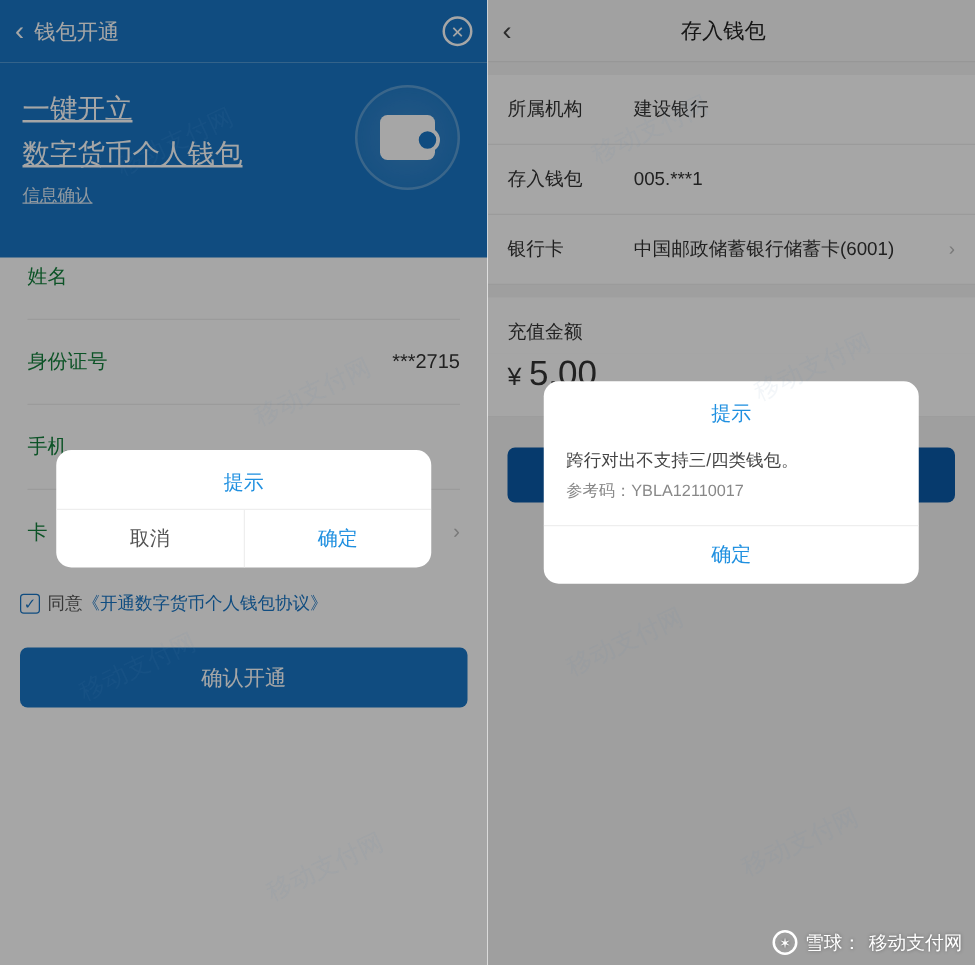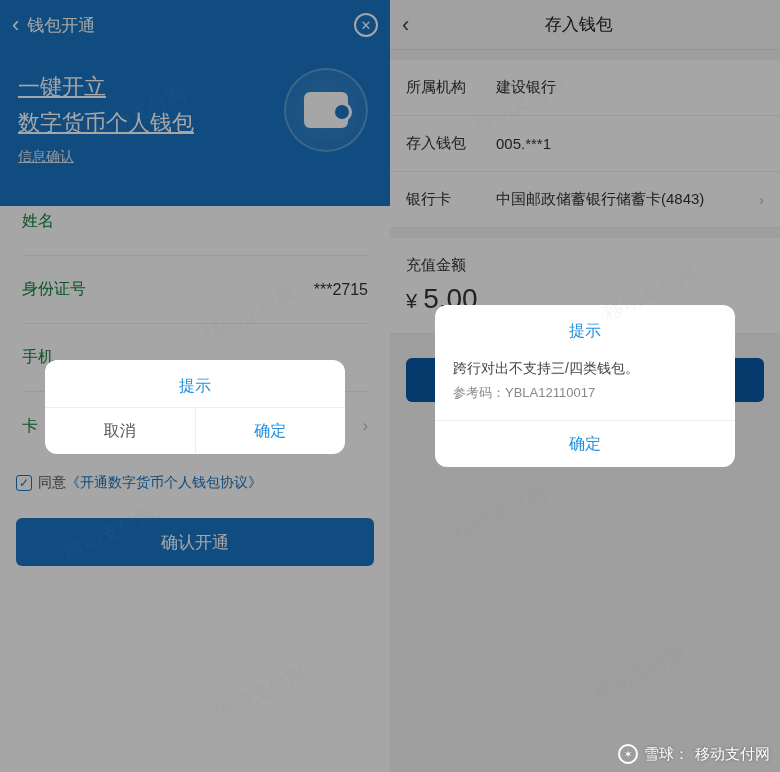--- a/index.html
+++ b/index.html
@@ -32,21 +32,21 @@
 .agree-text { color: #555; }
 .agree-link { color: #1976c5; }
 
 .confirm-btn { margin: 6px 16px; height: 48px; background: #1976c5; color: #fff; border-radius: 6px; display: flex; align-items: center; justify-content: center; font-size: 17px; }
 
 
 .header-gray { background: #f7f7f7; height: 50px; display: flex; align-items: center; padding: 0 12px; border-bottom: 1px solid #e5e5e5; }
 .header-gray .back { font-size: 22px; color: #444; margin-right: 8px; }
 .header-gray .title { flex: 1; text-align: center; font-size: 17px; color: #222; margin-right: 28px; }
 
-.info-row { background: #fff; height: 56px; display: flex; align-items: center; padding: 0 16px; border-bottom: 1px solid #eee; font-size: 15px; }
+.info-row { background: #fff; height: 56px; display: flex; align-items: center; padding: 0 16px; border-bottom: 1px solid #eee; font-size: 15px; gap: 11px; }
 .info-label { color: #333; width: 90px; }
 .info-value { flex: 1; text-align: left; color: #333; }
 .info-chevron { color: #bbb; margin-left: 6px; }
 .gap { height: 10px; background: #f5f5f5; }
 
 .amount-label { padding: 18px 16px 8px; font-size: 15px; color: #333; background: #fff; }
 .amount-row { padding: 0 16px 18px; background: #fff; display: flex; align-items: baseline; border-bottom: 1px solid #eee; }
 .amount-symbol { font-size: 20px; color: #333; margin-right: 6px; }
 .amount-value { font-size: 28px; color: #333; }
 
@@ -135,21 +135,21 @@
   <div class="info-row">
     <div class="info-label">所属机构</div>
     <div class="info-value">建设银行</div>
   </div>
   <div class="info-row">
     <div class="info-label">存入钱包</div>
     <div class="info-value">005.***1</div>
   </div>
   <div class="info-row">
     <div class="info-label">银行卡</div>
-    <div class="info-value">中国邮政储蓄银行储蓄卡(4843)</div>
+    <div class="info-value">中国邮政储蓄银行储蓄卡(6001)</div>
     <div class="info-chevron">›</div>
   </div>
   <div class="gap"></div>
   <div class="amount-label">充值金额</div>
   <div class="amount-row">
     <span class="amount-symbol">¥</span>
     <span class="amount-value">5.00</span>
   </div>
   <div class="deposit-btn"></div>
 

